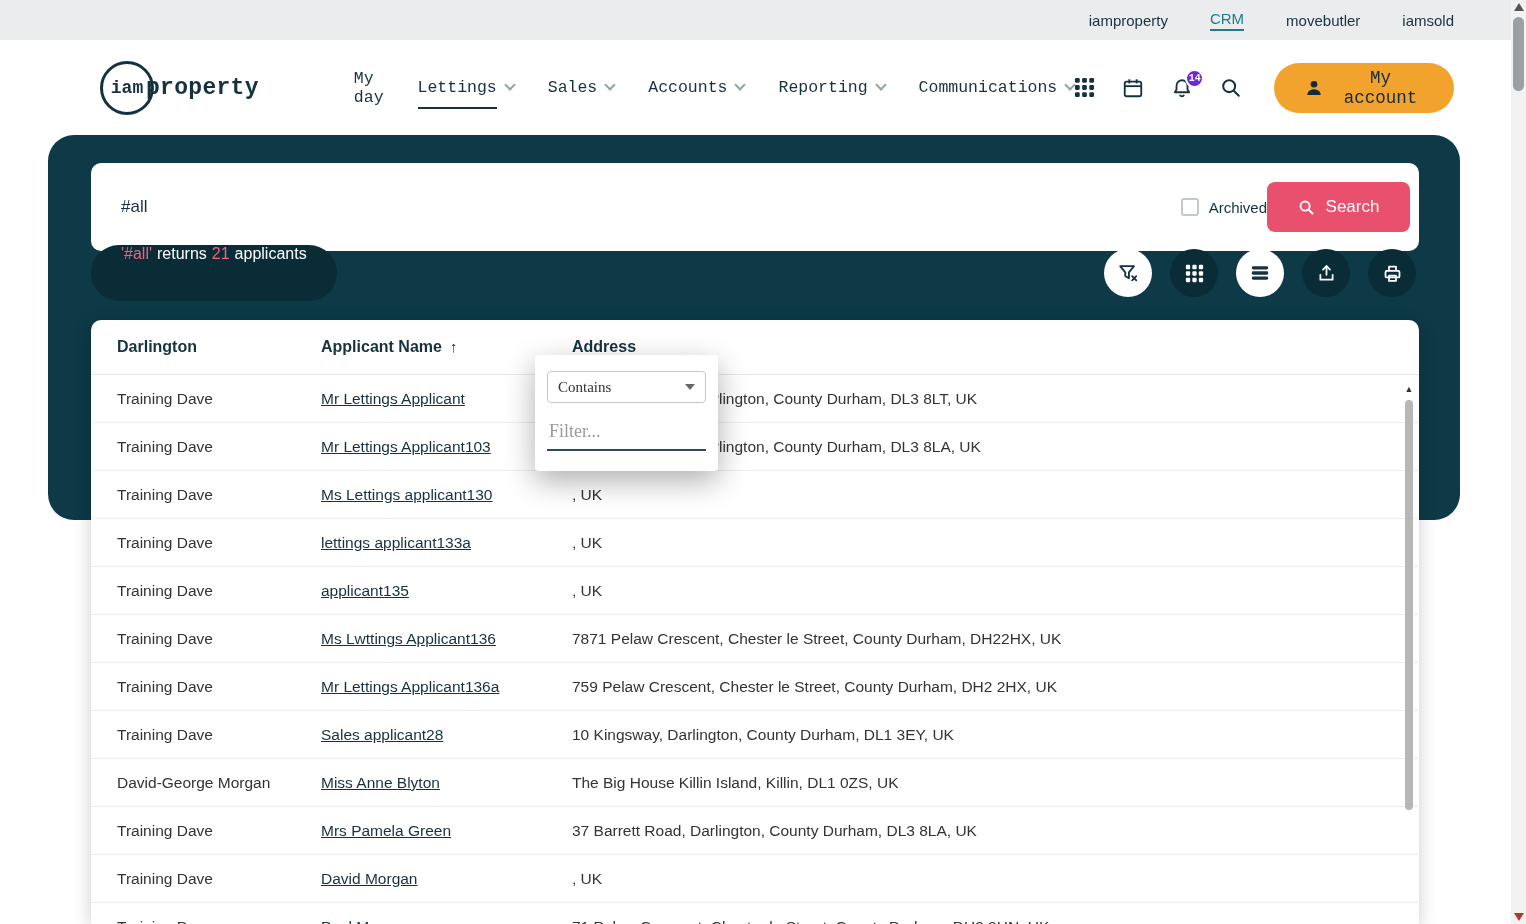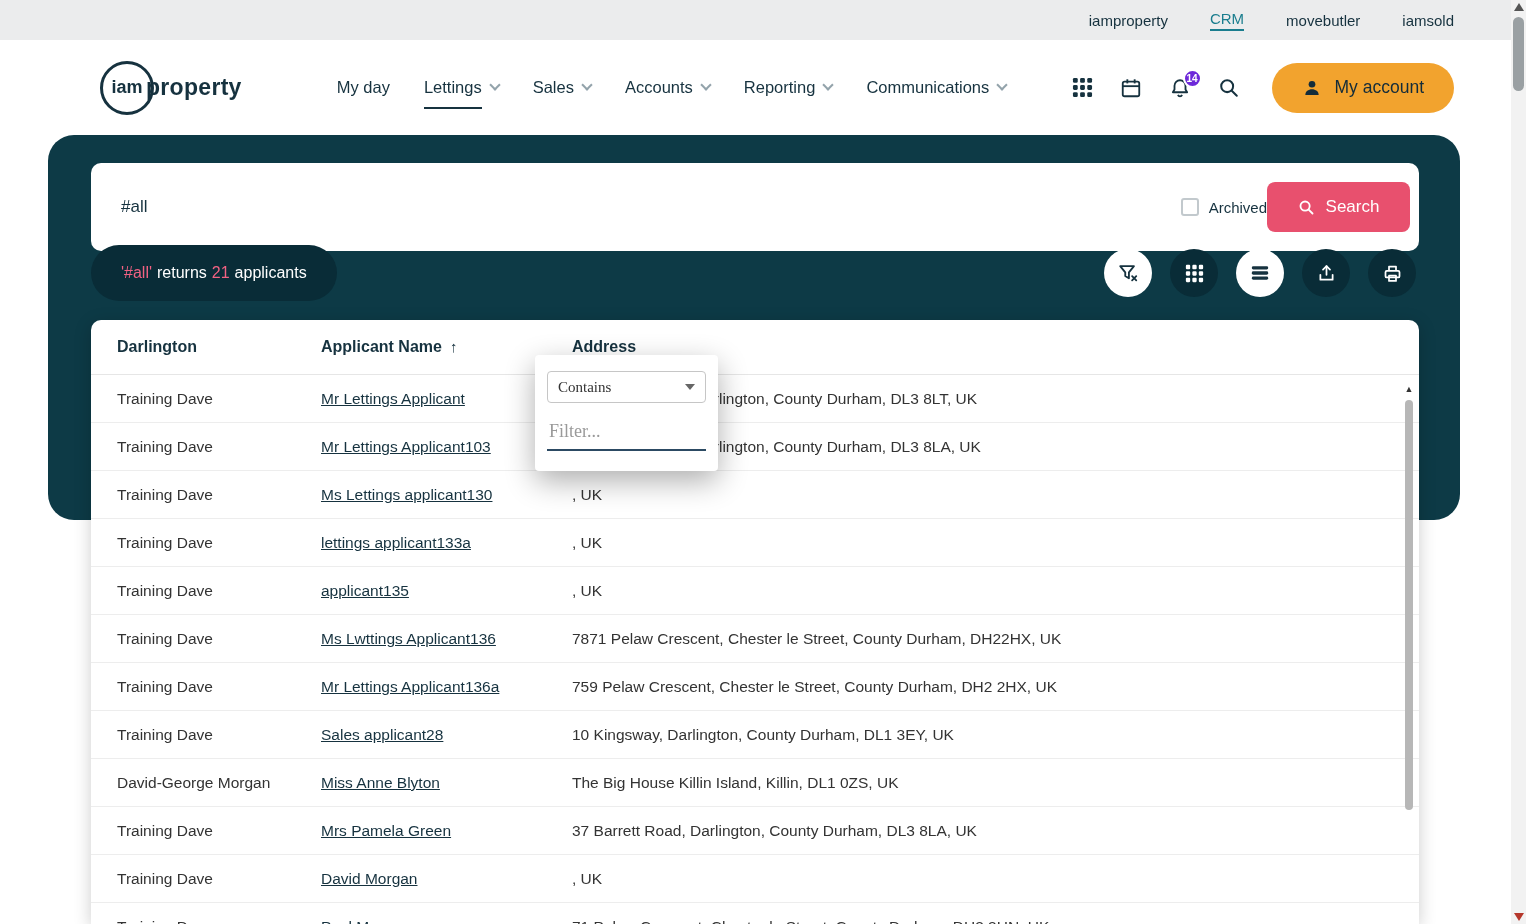--- a/index.html
+++ b/index.html
@@ -5,21 +5,21 @@
   * { margin:0; padding:0; box-sizing:border-box; }
   body { font-family:"Liberation Sans", sans-serif; background:#fff; }
   .viewport { position:relative; width:1526px; height:924px; overflow:hidden; background:#fff; }
 
   
   .topbar { height:40px; background:#ebeced; display:flex; align-items:center; justify-content:flex-end; gap:42px; padding-right:72px; }
   .topbar a { font-size:15px; color:#16323f; text-decoration:none; }
   .topbar a.active { color:#1a7d8e; padding-bottom:2px; border-bottom:2px solid #1a7d8e; }
 
   
-  .header { height:95px; background:#fff; display:flex; align-items:center; padding-left:100px; padding-right:72px; }
+  .header { height:95px; background:#fff; display:flex; align-items:center; padding-left:100px; padding-right:72px;font-family:Liberation Mono, monospace; }
   .logo { display:flex; align-items:center; cursor:pointer; }
   .logo .iam-circle { width:54px; height:54px; border:3px solid #16323f; border-radius:50%; display:flex; align-items:center; justify-content:center; font-weight:bold; font-size:18px; color:#16323f; }
   .logo .prop { font-weight:bold; font-size:23px; color:#16323f; margin-left:-8px; letter-spacing:.3px; }
   .nav { margin-left:95px; display:flex; gap:34px; align-items:center; }
   .nav-item { font-size:16.5px; color:#16323f; display:flex; align-items:center; gap:9px; cursor:pointer; }
   .nav-label { position:relative; }
   .nav-item.active .nav-label::after { content:""; position:absolute; left:0; right:0; bottom:-12px; height:2px; background:#16323f; }
   .chev { width:8px; height:8px; border-right:2px solid #93a3ab; border-bottom:2px solid #93a3ab; transform:rotate(45deg); margin-top:-5px; }
   .hdr-icons { margin-left:auto; display:flex; align-items:center; gap:27px; }
   .hicon { position:relative; cursor:pointer; display:flex; }
@@ -32,21 +32,21 @@
   
   .search-bar { position:absolute; left:43px; top:28px; width:1328px; height:88px; background:#fff; border-radius:10px; display:flex; align-items:center; }
   .search-input { flex:1; border:none; outline:none; font-size:17px; color:#16323f; padding-left:30px; background:transparent; font-family:inherit; }
   .archived { display:flex; align-items:center; gap:10px; }
   .checkbox { width:18px; height:18px; border:2px solid #c2c9cd; border-radius:3px; background:#fff; cursor:pointer; }
   .archived span { font-size:15px; color:#16323f; }
   .search-btn { width:143px; height:50px; margin-right:9px; background:#e8506e; border:none; border-radius:8px; color:#fff; font-size:17px; display:flex; align-items:center; justify-content:center; gap:11px; cursor:pointer; font-family:inherit; }
 
   
   .results-row { position:absolute; left:43px; top:110px; right:44px; display:flex; align-items:center; }
-  .pill { height:56px; background:#092c37; border-radius:28px; padding:0 30px; display:flex; align-items:center; gap:5px; font-size:16px; color:#fff; }
+  .pill { height:56px; background:#092c37; border-radius:28px; padding:0 30px; display:flex; align-items:flex-start; gap:5px; font-size:16px; color:#fff; }
   .pill .pink { color:#f26283; }
   .toolbar { margin-left:auto; display:flex; gap:18px; }
   .circle-btn { width:48px; height:48px; border-radius:50%; background:#092c37; border:none; display:flex; align-items:center; justify-content:center; cursor:pointer; }
   .circle-btn.light { background:#fff; }
 
   
   .table-card { position:absolute; left:91px; top:320px; width:1328px; height:604px; background:#fff; border-radius:10px 10px 0 0; box-shadow:0 4px 18px rgba(0,0,0,.2); z-index:5; overflow:hidden; }
   .thead { display:flex; height:55px; align-items:center; border-bottom:1px solid #e6e6e6; font-weight:bold; font-size:16px; color:#16323f; }
   .c-neg { width:230px; padding-left:26px; }
   .c-name { width:251px; }

